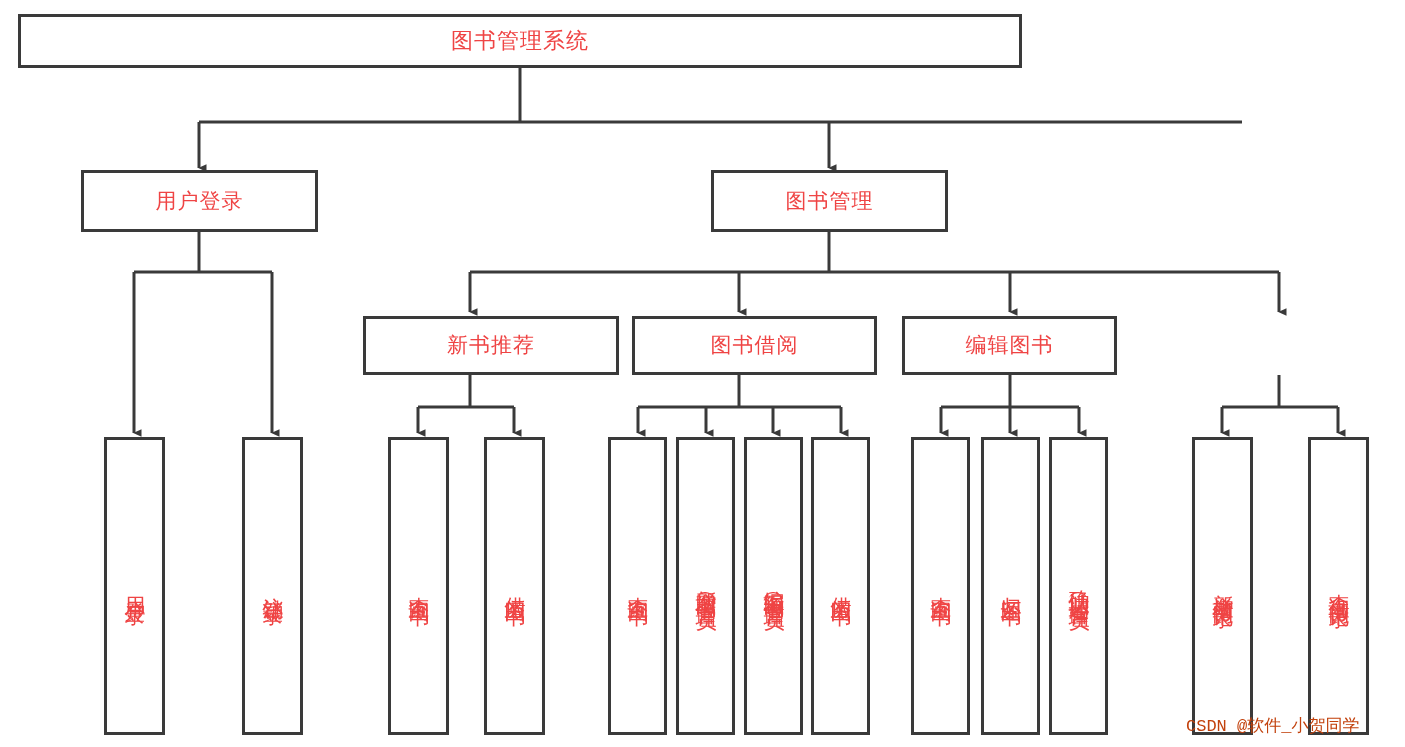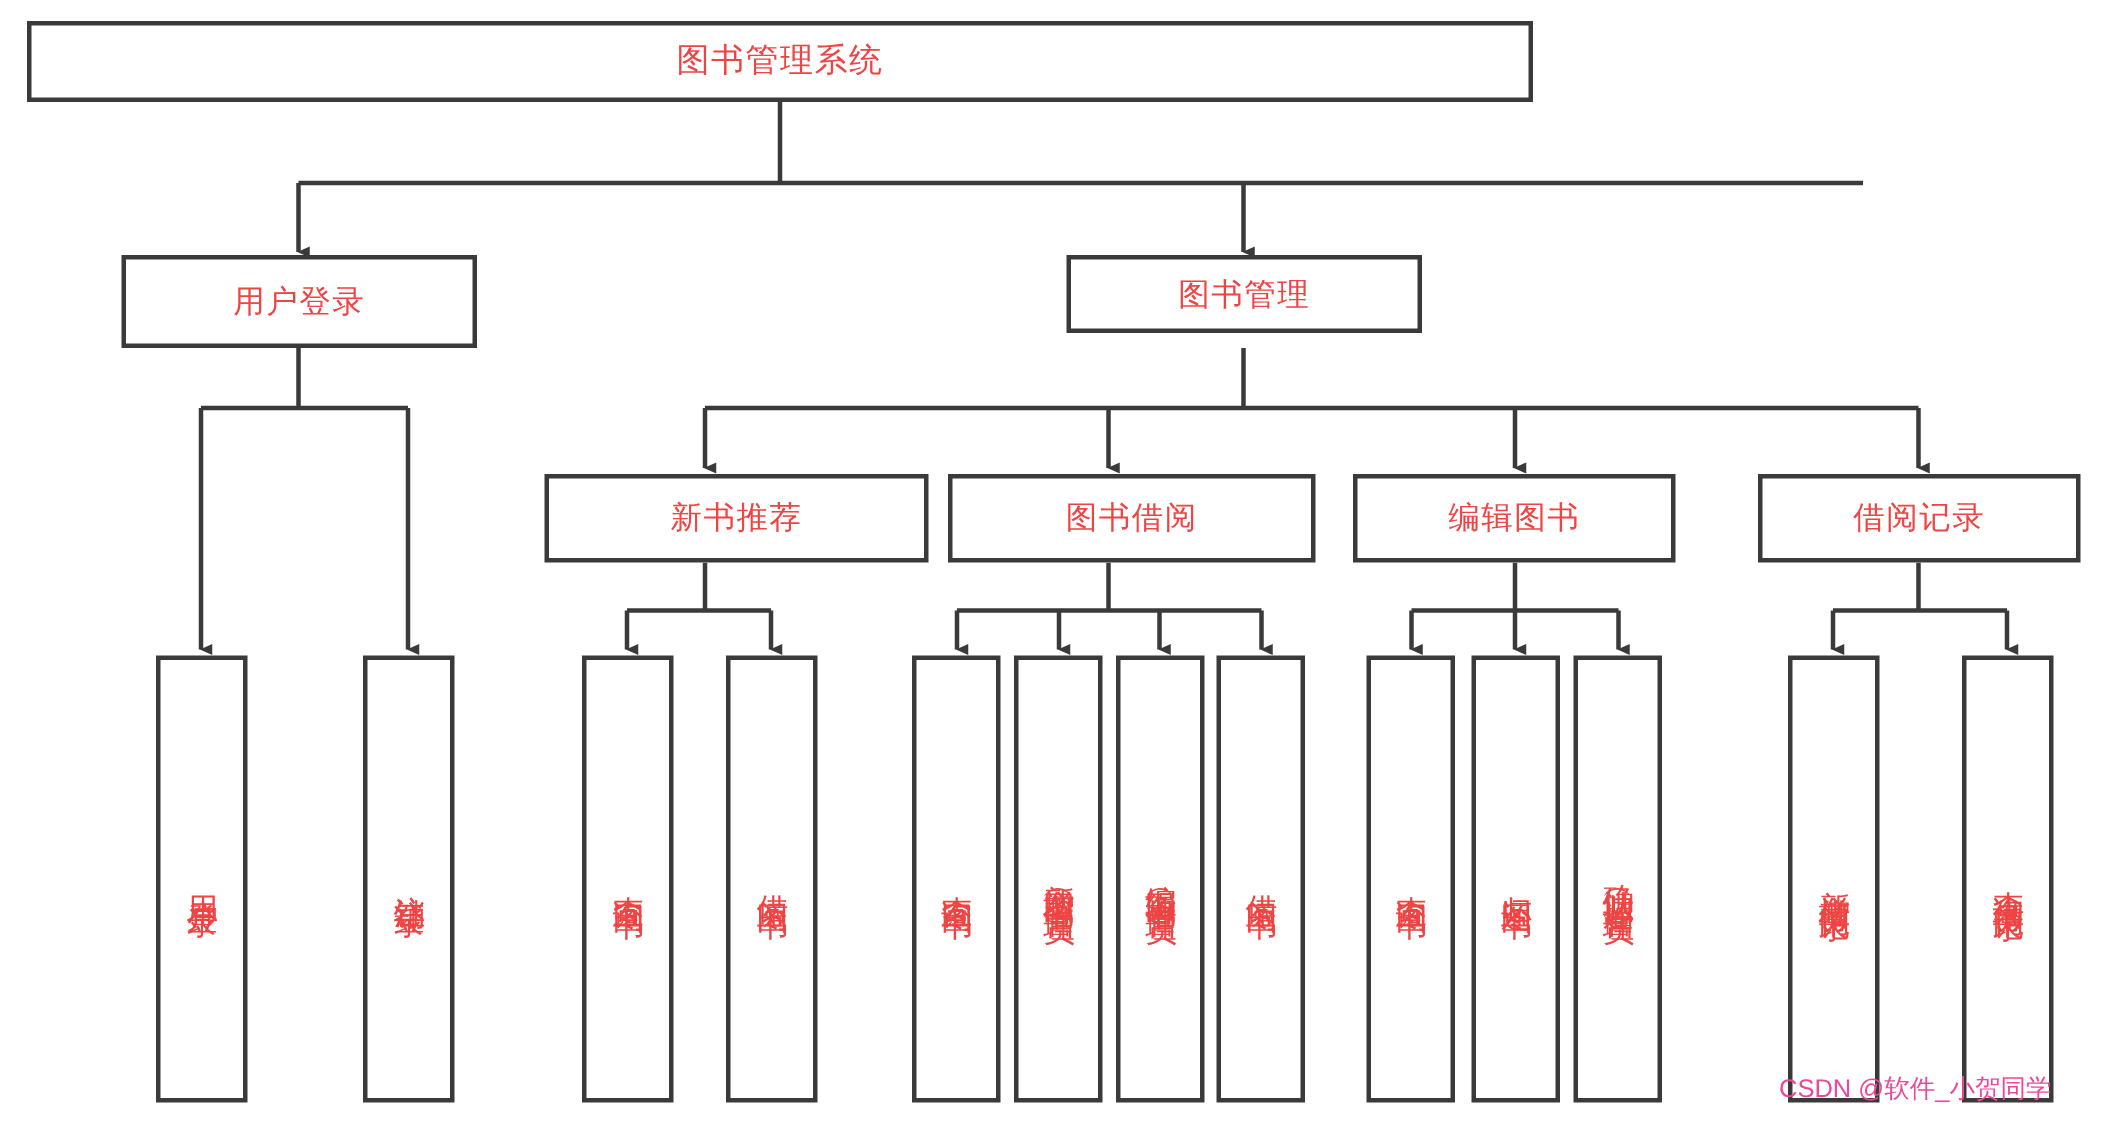--- a/index.html
+++ b/index.html
@@ -57,23 +57,23 @@
     width: 1405px;
     height: 747px;
     pointer-events: none;
   }
   
   #watermark {
     position: absolute;
     left: 1186px;
     top: 714px;
     font-size: 17px;
-    color: #ec4899;
+    color: #c2410c;
     white-space: nowrap;
-    font-family: Liberation Sans, sans-serif;
+    font-family: Liberation Mono, monospace;
   }
 </style>
 </head>
 <body>
 
 <div id="canvas">
 
   <svg id="wires" viewBox="0 0 1405 747" width="1405" height="747" xmlns="http://www.w3.org/2000/svg">
     <defs>
       <marker id="arrow" viewBox="0 0 12 12" refX="5.5" refY="10.5" markerWidth="9" markerHeight="9" orient="auto-start-reverse" markerUnits="userSpaceOnUse">
@@ -127,39 +127,36 @@
   </svg>
 
   <div class="node root" style="left:18px; top:14px; width:1004px; height:54px;">
     <span class="label">图书管理系统</span>
   </div>
 
   <div class="node" style="left:81px; top:170px; width:237px; height:62px;">
     <span class="label">用户登录</span>
   </div>
 
-  <div class="node" style="left:711px; top:170px; width:237px; height:52px;">
+  <div class="node" style="left:711px; top:170px; width:237px; height:62px;">
     <span class="label">图书管理</span>
   </div>
 
   <div class="node" style="left:363px; top:316px; width:256px; height:59px;">
     <span class="label">新书推荐</span>
   </div>
 
   <div class="node" style="left:632px; top:316px; width:245px; height:59px;">
     <span class="label">图书借阅</span>
   </div>
 
   <div class="node" style="left:902px; top:316px; width:215px; height:59px;">
     <span class="label">编辑图书</span>
   </div>
 
-  <div class="node" style="left:1172px; top:316px; width:215px; height:59px;">
-    <span class="label">借阅记录</span>
-  </div>
 
   <div class="node vert" style="left:104px; top:437px; width:61px; height:298px;">
     <span class="label">用户登录</span>
   </div>
   <div class="node vert" style="left:242px; top:437px; width:61px; height:298px;">
     <span class="label">注销登录</span>
   </div>
 
   <div class="node vert" style="left:388px; top:437px; width:61px; height:298px;">
     <span class="label">查询图书</span>

